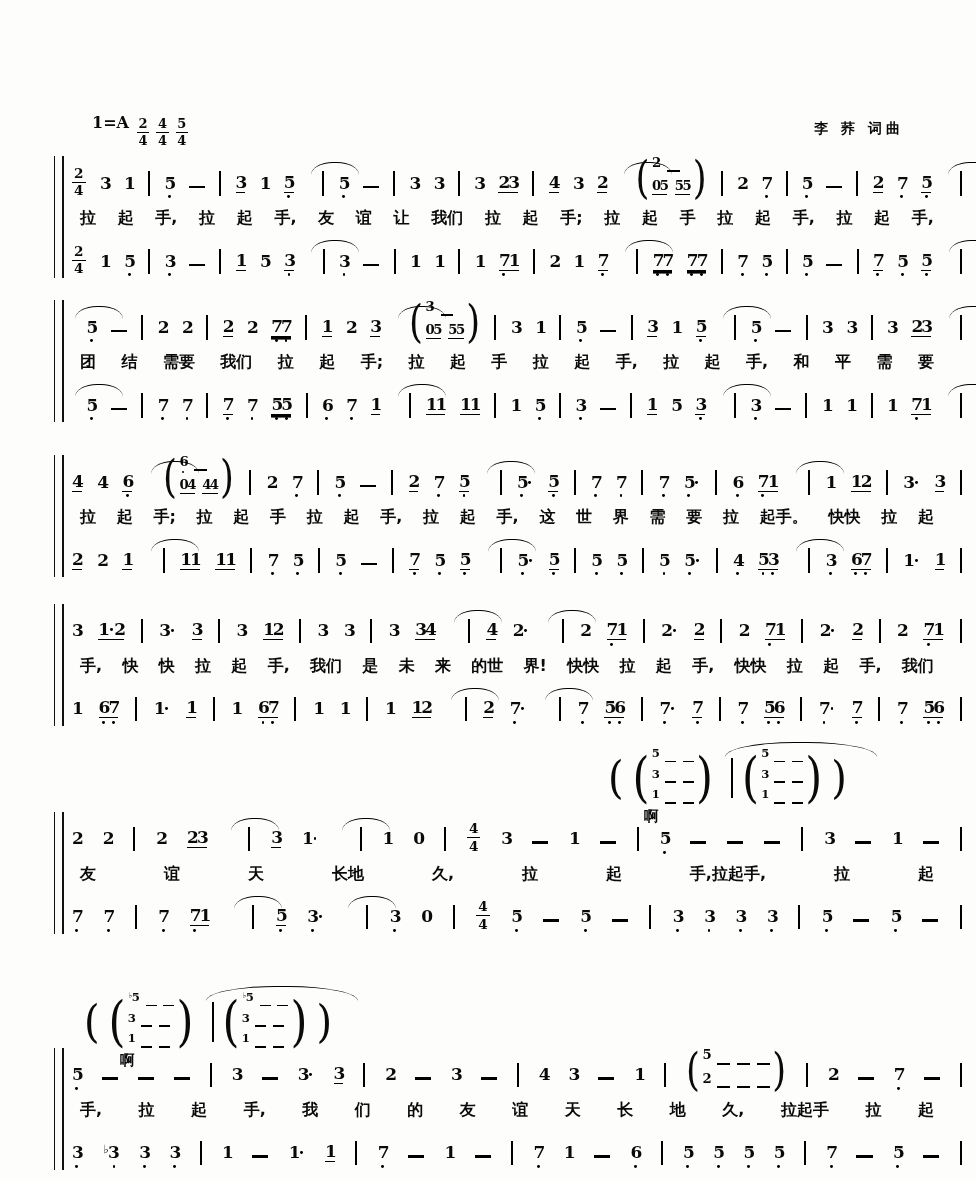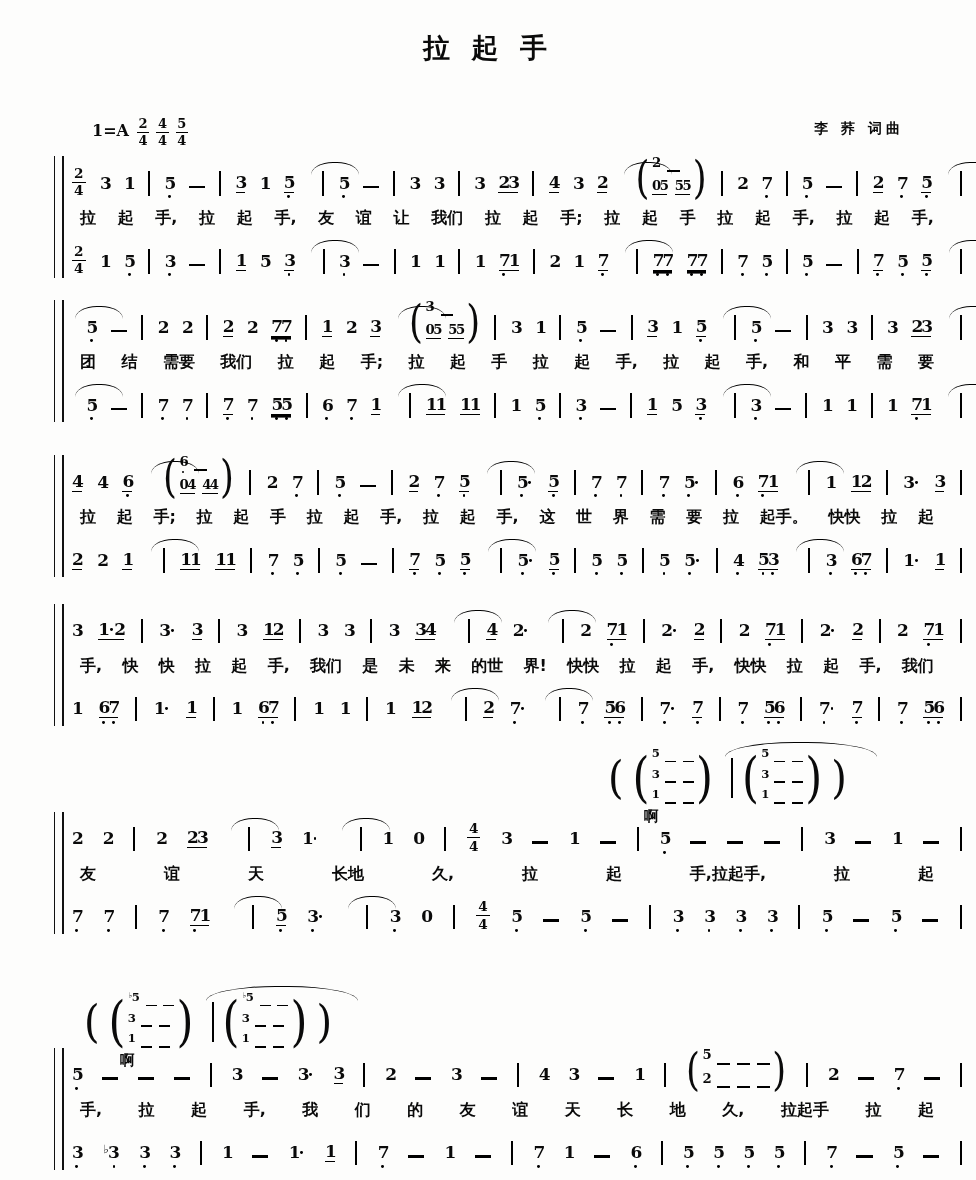--- a/index.html
+++ b/index.html
@@ -1,21 +1,21 @@
 <!DOCTYPE html>
 <html><head>
 <meta charset="utf-8">
 <style>
   html,body{margin:0;padding:0;background:#e8e8e8;}
   #page{position:relative;width:976px;height:1180px;background:#fdfdfc;color:#0a0a0a;
         font-family:"DejaVu Sans",sans-serif;overflow:hidden;}
   
   #title{position:absolute;top:30px;left:0;width:100%;text-align:center;
          font-size:27px;font-weight:bold;letter-spacing:6px;}
-  #keyblock{position:absolute;top:113px;left:92px;display:flex;align-items:center;
+  #keyblock{position:absolute;top:113px;left:92px;display:flex;
             font-family:"DejaVu Serif",serif;font-weight:bold;font-size:16px;}
   #keyblock .key{margin-right:8px;}
   .frac{display:inline-flex;flex-direction:column;align-items:center;
         font-size:13px;line-height:1;margin-right:7px;font-weight:bold;}
   .frac .fl{width:0.95em;border-top:1.6px solid #000;margin:1.5px 0;}
   #credit{position:absolute;top:120px;right:72px;font-size:14px;font-weight:bold;letter-spacing:4px;}
   
   .system{position:absolute;left:54px;width:908px;display:flex;}
   .bracket{flex:0 0 7px;margin-right:8px;border-left:1.5px solid #111;border-right:2.6px solid #111;}
   .content{flex:1;display:flex;flex-direction:column;}
@@ -64,21 +64,20 @@
   .i-row .bar{height:40px;margin-bottom:0;align-self:center;}
   .i-row .tie{align-self:flex-start;height:0;}
   .i-row .arc{top:-6px;}
   .i-lyric{font-family:"DejaVu Sans",sans-serif;font-weight:bold;font-size:14.5px;
            padding-left:36px;margin-top:0px;}
 </style>
 </head>
 <body>
 
 <div id="page">
-  <div id="title">拉  起  手</div>
   <div id="keyblock">
     <span class="key">1=A</span>
     <span id="tsgroup"><span class="frac">
           <span class="num">2</span>
           <span class="fl"></span>
           <span class="den">4</span>
         </span><span class="frac">
           <span class="num">4</span>
           <span class="fl"></span>
           <span class="den">4</span>

